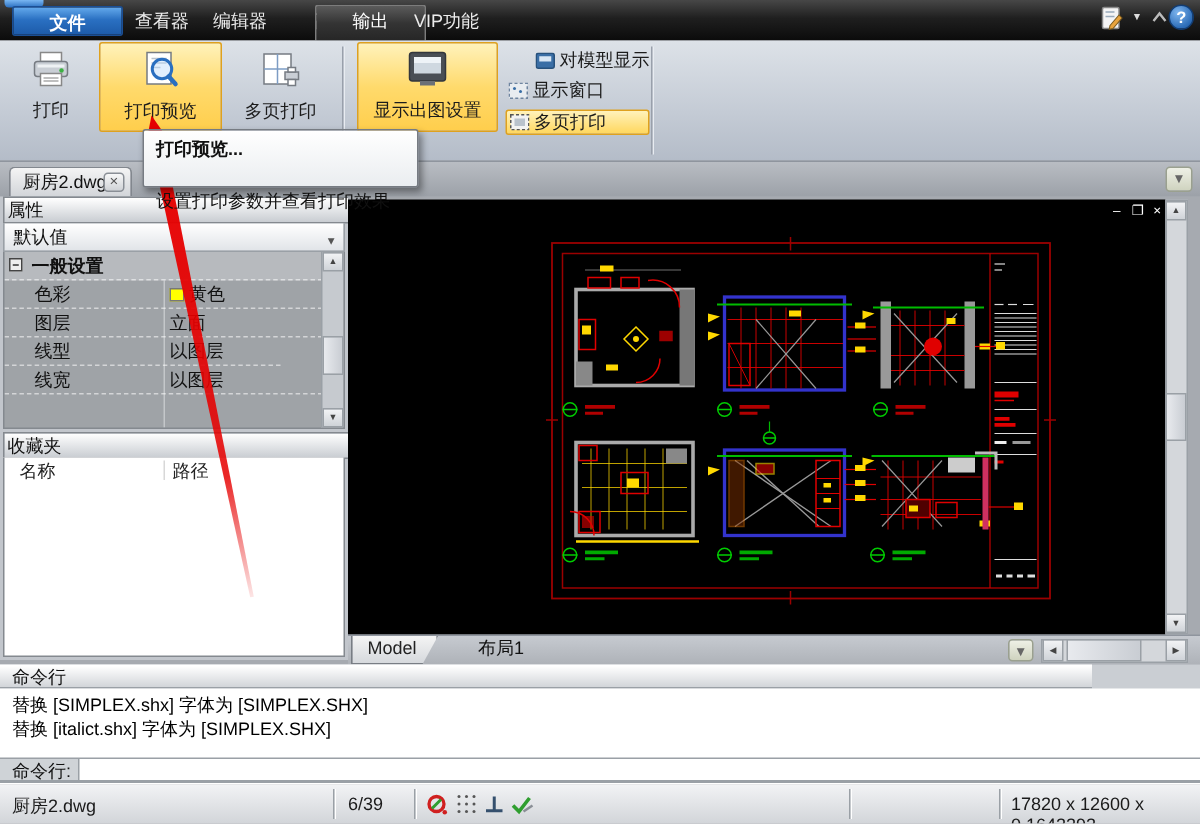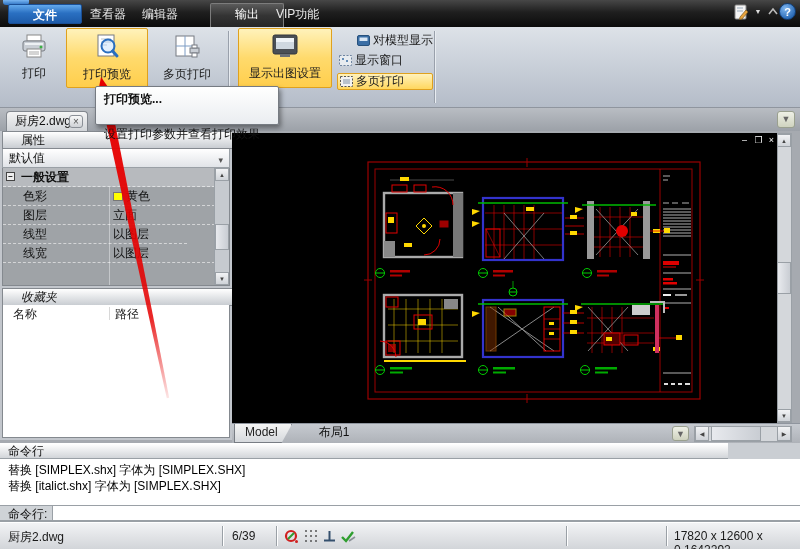--- a/index.html
+++ b/index.html
@@ -58,21 +58,21 @@
     background:linear-gradient(#f8f8f8,#cfd2d6); border:1px solid #8a8f96; border-radius:3px;
     font-size:10px; line-height:11px; text-align:center; color:#555; }
   .drop-btn { position:absolute; width:18px; height:17px;
     background:linear-gradient(#eef0e6,#cfd3bf); border:1px solid #9aa08f; border-radius:3px;
     text-align:center; line-height:14px; font-size:9px; color:#666; }
 
   
   .lpanel { position:absolute; left:0; top:131px; width:232px; height:309px; background:#c2c6cc; }
   .phdr { position:absolute; left:2px; width:252px; height:18px;
     background:linear-gradient(#ffffff,#c9cdd2); border:1px solid #84898f;
-    line-height:16px; padding-left:18px; color:#111; }
+    line-height:16px; padding-left:2px; color:#111; }
   .pin { position:absolute; right:5px; top:3px; }
   .preset { position:absolute; left:2px; top:18px; width:228px; height:19px;
     background:linear-gradient(#ffffff,#e1e4e8); border:1px solid #9aa0a6; border-top:none;
     line-height:18px; padding-left:6px; color:#111; }
   .preset .chev { position:absolute; right:6px; top:2px; color:#555; font-size:9px; }
   .pgrid { position:absolute; left:2px; top:37px; width:228px; height:118px;
     background:#9fa3a7; border:1px solid #84898f; border-top:none; overflow:hidden; }
   .prow { position:relative; height:19px; line-height:18px; border-bottom:1px dashed rgba(255,255,255,.55);
     color:#101010; }
   .prow .plabel { position:absolute; left:20px; top:0; }
@@ -300,21 +300,21 @@
         <span class="plabel">线宽</span>
         <span class="pvalue">以图层</span>
       </div>
       <div class="vsb">
         <div class="sbtn" style="top:0;">▲</div>
         <div class="sthumb" style="top:56px; height:26px;"></div>
         <div class="sbtn" style="bottom:0;">▼</div>
       </div>
     </div>
 
-    <div class="phdr" style="top:157px;font-style:italic;">
+    <div class="phdr" style="top:157px;">
       <span>收藏夹</span>
       <span class="pin">
         <svg width="9" height="11" viewBox="0 0 9 11">
             <rect x="2" y="1" width="5" height="5" fill="#888" stroke="#444"></rect>
             <line x1="0.5" y1="6.5" x2="8.5" y2="6.5" stroke="#444"></line>
             <line x1="4.5" y1="6.5" x2="4.5" y2="10.5" stroke="#444"></line>
           </svg>
       </span>
     </div>
     <div class="fav-cols">

